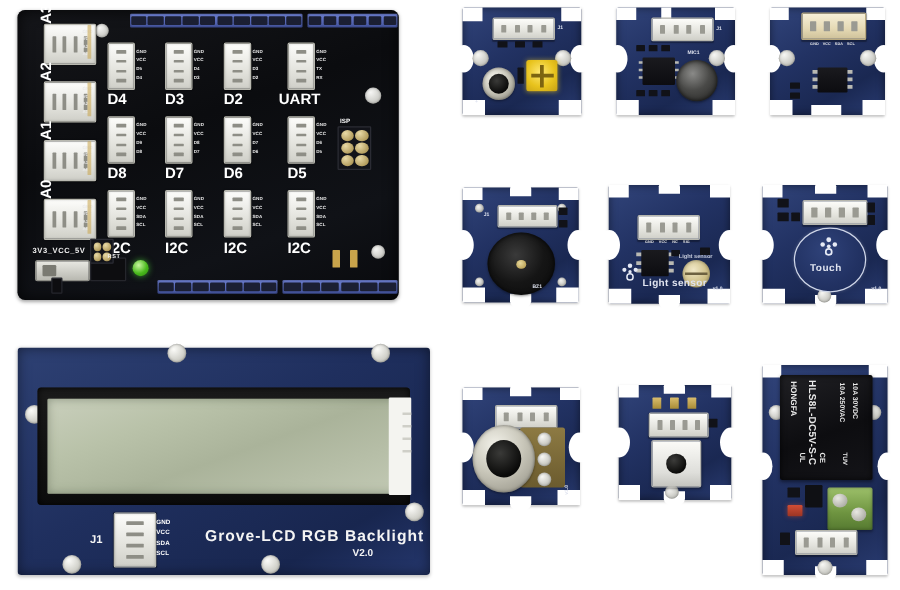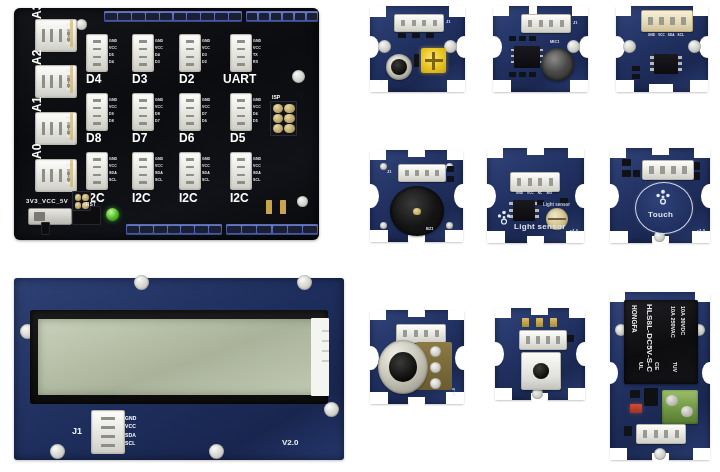--- a/index.html
+++ b/index.html
@@ -475,20 +475,21 @@
         <b></b>
         <b></b>
       </div>
     <div class="pinlabels" style="left:111px;top:134px;height:38px;font-size:5px;color:#ffffff;">
       <span>GND</span>
       <span>VCC</span>
       <span>SDA</span>
       <span>SCL</span>
     </div>
     <div class="lcdtext" style="left:58px;top:148px;font-size:9px;">J1</div>
+    <div class="lcdtext" style="left:150px;top:144px;font-size:12.5px;letter-spacing:.8px;">Grove-LCD RGB Backlight</div>
     <div class="lcdtext" style="left:268px;top:160px;font-size:8px;">V2.0</div>
   </div>
 
   <div class="mod" style="left:370px;top:6px;width:95px;height:86px;">
     <div class="modpcb"></div>
     <div class="notch" style="left:-7px;top:30px;width:16px;height:22px;"></div>
     <div class="notch" style="right:-7px;top:30px;width:16px;height:22px;"></div>
     <div class="tab" style="left:0;top:0;width:16px;height:11px;"></div>
     <div class="tab" style="right:0;top:0;width:16px;height:11px;"></div>
     <div class="tab" style="left:0;bottom:0;width:18px;height:12px;"></div>

